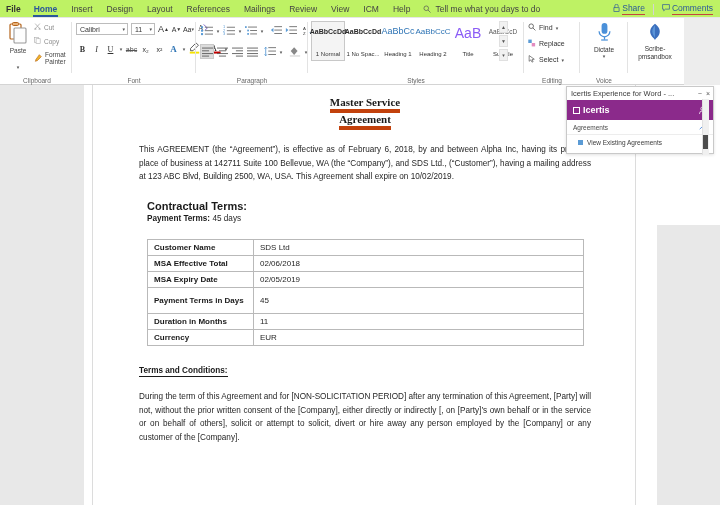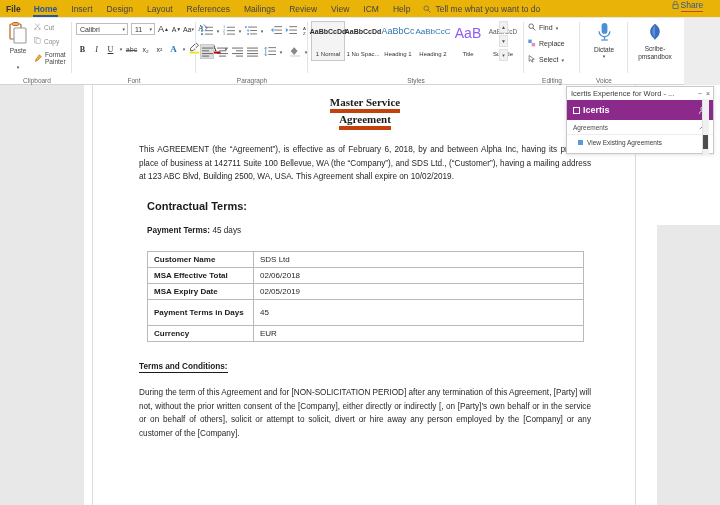--- a/index.html
+++ b/index.html
@@ -9,34 +9,34 @@
     overflow: hidden;
     background: #ffffff;
     font-family: "Liberation Sans", sans-serif;
     -webkit-font-smoothing: antialiased;
   }
   .app { position: relative; width: 720px; height: 505px; background: #fff; }
 
   
   .tabbar {
     position: absolute; left: 0; top: 0; width: 720px; height: 18px;
-    background: #eab308; display: flex; align-items: center;
+    background: #bef264; display: flex; align-items: center;
     font-size: 8.5px; color: #444;
     border-bottom: 1px solid #e6e6e6;
   }
   .tab { padding: 0 7px; height: 18px; line-height: 18px; white-space: nowrap; cursor: default; }
   .tab.file { color: #333; font-weight: bold; padding-left: 6px; padding-right: 6px; }
   .tab.active { color: #2b579a; font-weight: bold; position: relative; }
   .tab.active::after {
     content:""; position: absolute; left: 6px; right: 6px; bottom: 1px;
     height: 2px; background: #2b579a;
   }
   .tellme { display: flex; align-items: center; gap: 4px; margin-left: 6px; color: #444; font-size: 8.5px;}
   .tellme svg { display:block; }
-  .tabbar-right { position: absolute; right: 2px; top: 0; height: 18px; display: flex; align-items: center; gap: 3px; flex-direction: column; }
+  .tabbar-right { position: absolute; right: 2px; top: 0; height: 18px; display: flex; align-items: center; gap: 3px; }
   .tb-btn { display: flex; align-items: center; gap: 2px; font-size: 8.5px; color: #2b579a; padding: 0 5px; height: 14px;}
   .tb-btn .lbl { border-bottom: 1px solid #c4453f; padding-bottom:1px; }
   .tb-sep { width:1px; height: 11px; background:#d4d4d4; }
 
   
   .ribbon {
     position: absolute; left: 0; top: 18px; width: 720px; height: 67px;
     background: #ffffff; border-bottom: 1px solid #d4d4d4;
   }
   .grp { position: absolute; top: 0; height: 67px; }
@@ -135,21 +135,21 @@
   .title-line { text-align:center; font-size: 11px; font-weight: bold; color:#1a1a1a;
      font-family:"Liberation Serif", serif; line-height: 17px; }
   .title-line span { border-bottom: 4px solid #c2410c; padding-bottom:1px;}
   .title-block { margin-top: 9px; }
 
   .body-p { font-size: 8.2px; color: #262626; line-height: 13.5px; margin-top: 15px;
      font-family:"Liberation Sans", sans-serif; text-align: justify; }
   .sec-h { font-size: 11px; font-weight: bold; color:#1a1a1a; margin-top: 16px; padding-left: 8px;}
   .kv { font-size: 8.2px; color:#262626; padding-left: 8px; line-height: 12.5px;}
   .kv b { color:#1a1a1a; }
-  .kv.first { margin-top: 13px; }
+  .kv.first { margin-top: 1px; }
 
   table.contract {
     margin-top: 14px; margin-left: 8px; border-collapse: collapse; width: 437px;
     font-size: 8px;
   }
   table.contract td { border: 1px solid #b9b9b9; padding: 3px 6px; vertical-align: middle; color:#262626;}
   table.contract td.k { width: 106px; font-weight: bold; color:#1a1a1a; }
   table.contract tr.tall td { height: 26px; }
 
   .tc-h { font-size: 8.2px; font-weight:bold; color:#1a1a1a; margin-top: 20px; }
@@ -202,21 +202,21 @@
     <div class="tab">View</div>
     <div class="tab">ICM</div>
     <div class="tab">Help</div>
     <div class="tellme">
       <span>
         <svg width="8" height="8" viewBox="0 0 16 16">
             <circle cx="6.5" cy="6.5" r="4.6" fill="none" stroke="#555" stroke-width="1.4"></circle>
             <line x1="10" y1="10" x2="15" y2="15" stroke="#555" stroke-width="1.4"></line>
           </svg>
       </span>
-      <span>Tell me what you want to do</span>
+      <span>Tell me what you days to do</span>
     </div>
 
     <div class="tabbar-right">
       <div class="tb-btn">
         <span>
           <svg width="7" height="8" viewBox="0 0 12 14">
               <path d="M3 7 V3.5 a3 3 0 0 1 6 0 V5" fill="none" stroke="#2b579a" stroke-width="1.2"></path>
               <rect x="1.5" y="6.5" width="9" height="6.5" fill="none" stroke="#2b579a" stroke-width="1.2"></rect>
             </svg>
         </span>
@@ -653,20 +653,24 @@
             </tr>
             <tr>
               <td class="k">MSA Expiry Date</td>
               <td>02/05/2019</td>
             </tr>
             <tr class="tall">
               <td class="k">Payment Terms in Days</td>
               <td>45</td>
             </tr>
             <tr>
+              <td class="k">Duration in Months</td>
+              <td>11</td>
+            </tr>
+            <tr>
               <td class="k">Currency</td>
               <td>EUR</td>
             </tr>
           </tbody>
         </table>
 
         <div class="tc-h"><span>Terms and Conditions:</span></div>
         <div class="body-p">During the term of this Agreement and for [NON-SOLICITATION PERIOD] after any termination of this Agreement, [Party] will not, without the prior written consent of the [Company], either directly or indirectly [, on [Party]’s own behalf or in the service or on behalf of others], solicit or attempt to solicit, divert or hire away any person employed by the [Company] or any customer of the [Company].</div>
       </div>
     </div>

